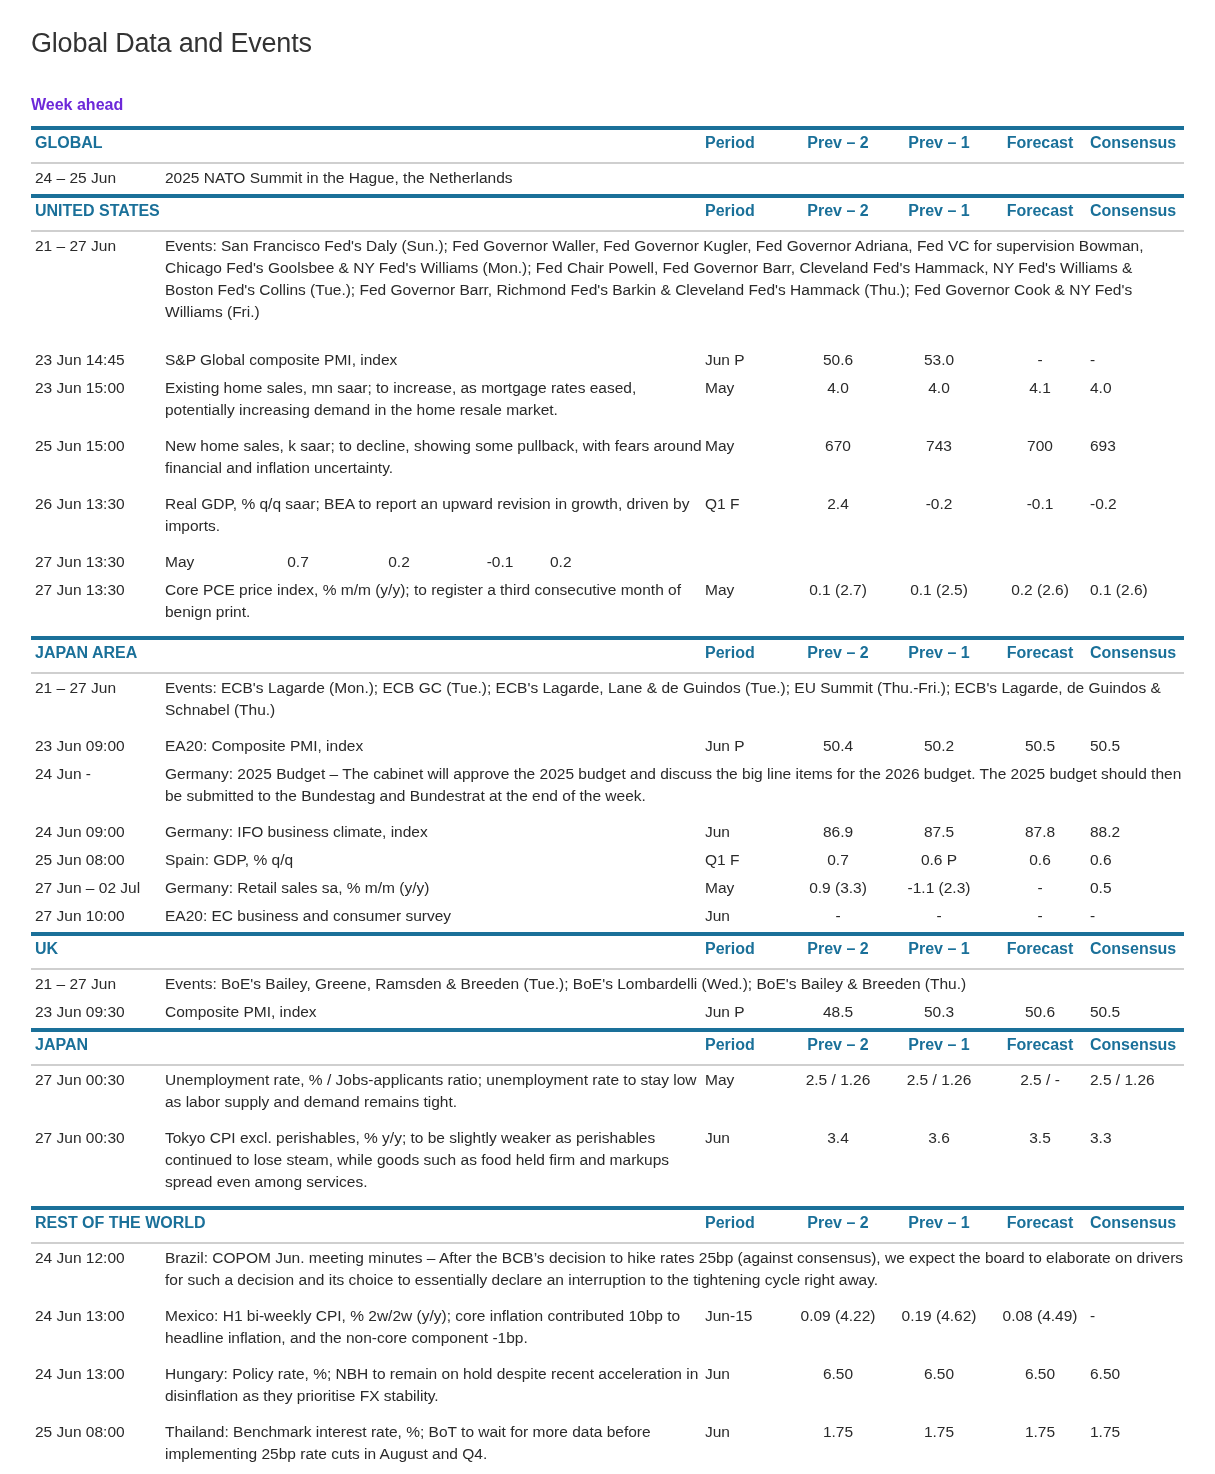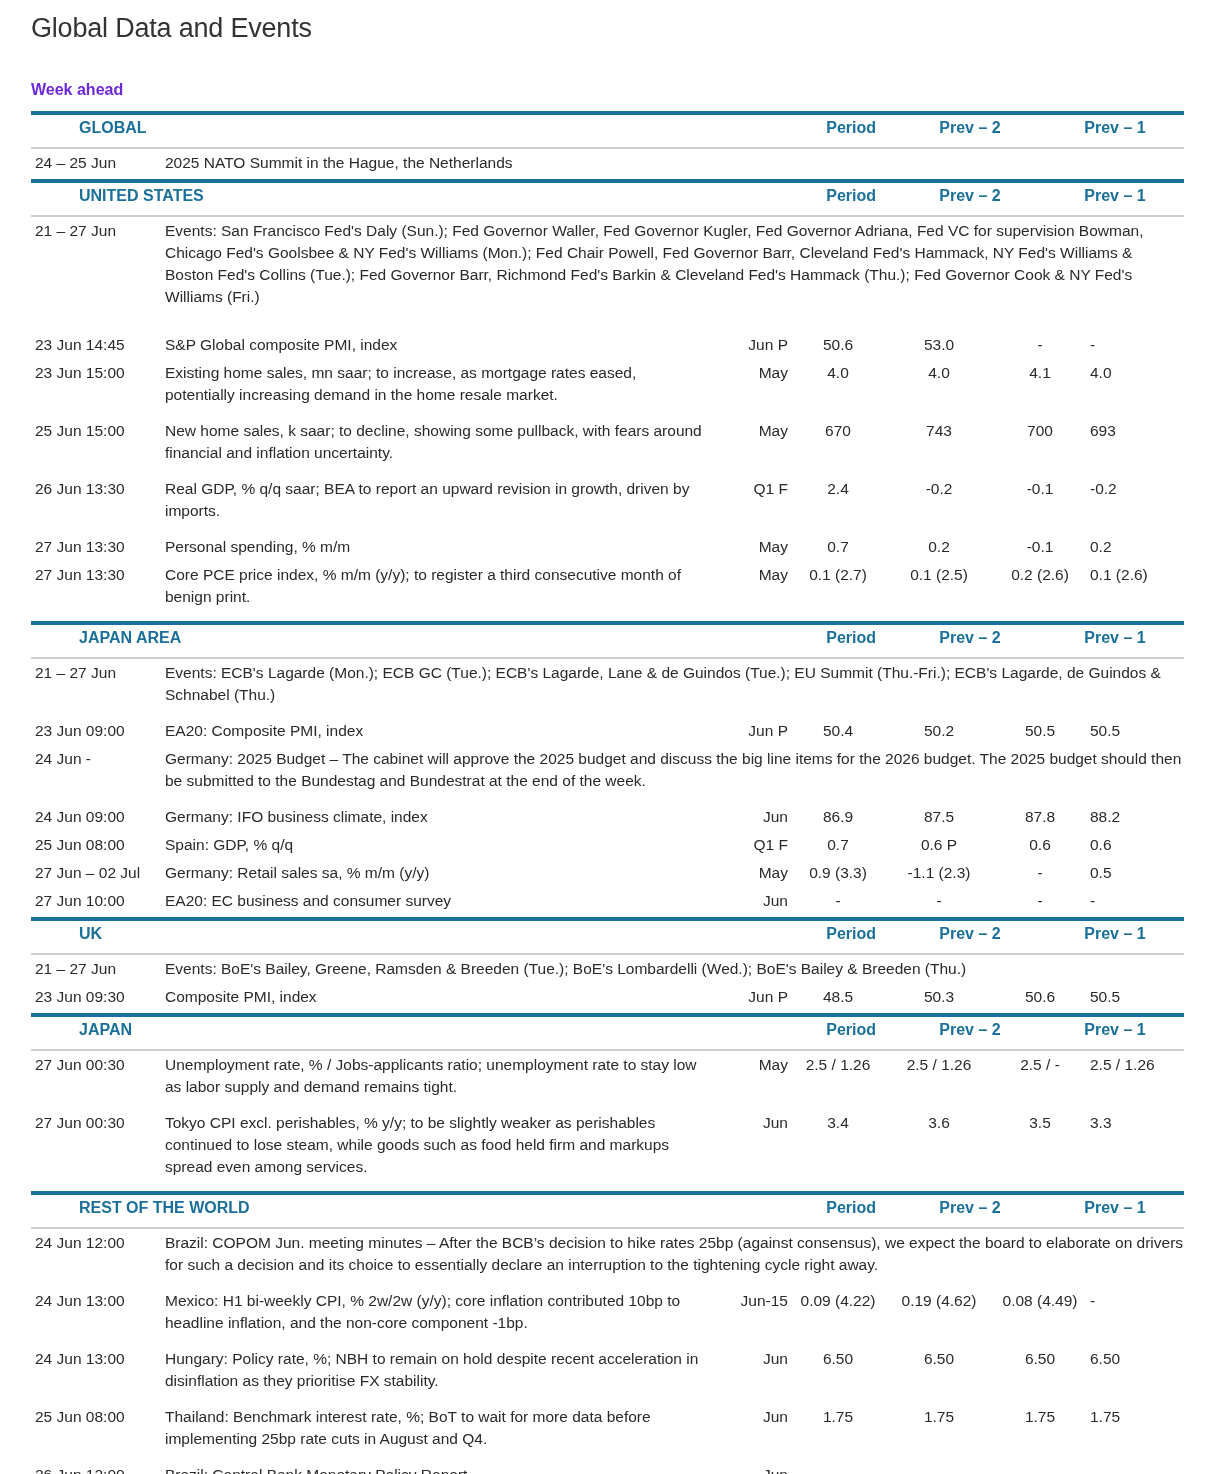--- a/index.html
+++ b/index.html
@@ -10,21 +10,21 @@
       font-family: "Liberation Sans", "DejaVu Sans", sans-serif;
       color: #222222;
       position: relative;
       overflow: hidden;
     }
     .page { position: absolute; left: 31px; top: 0; width: 1153px; }
     .page-title {
       font-size: 27px;
       font-weight: normal;
       color: #333333;
-      margin-top: 12px;
+      margin-top: 27px;
       height: 32px;
       line-height: 32px;
       letter-spacing: -0.2px;
     }
     .subtitle {
       font-size: 16px;
       font-weight: bold;
       color: #6d28d9;
       margin-top: 35px;
       height: 22px;
@@ -37,25 +37,24 @@
       border-bottom: 2px solid #cfcfcf;
       height: 38px;
       align-items: flex-start;
       padding-top: 1px;
     }
     .section-header .h {
       font-size: 16px;
       font-weight: bold;
       color: #1a7099;
       line-height: 24px;
-      margin-left: 44px;
     }
     .col-date { width: 134px; padding-left: 4px; flex: none; }
     .col-desc { width: 540px; flex: none; }
-    .col-period { width: 83px; text-align: right; flex: none; }
+    .col-period { width: 83px; text-align: left; flex: none; }
     .col-p2 { width: 100px; text-align: center; flex: none; }
     .col-p1 { width: 102px; text-align: center; flex: none; }
     .col-fc { width: 100px; text-align: center; flex: none; }
     .col-cons { width: 94px; flex: none; }
     .section-header .col-name { width: 674px; padding-left: 4px; flex: none; }
 
     .row {
       display: flex;
       font-size: 15.5px;
       line-height: 22px;
@@ -138,21 +137,20 @@
     <div class="col-date">26 Jun 13:30</div>
     <div class="col-desc">Real GDP, % q/q saar; BEA to report an upward revision in growth, driven by imports.</div>
     <div class="col-period">Q1 F</div>
     <div class="col-p2">2.4</div>
     <div class="col-p1">-0.2</div>
     <div class="col-fc">-0.1</div>
     <div class="col-cons">-0.2</div>
   </div>
           <div class="row">
     <div class="col-date">27 Jun 13:30</div>
-    <div class="col-desc">Personal spending, % m/m</div>
     <div class="col-period">May</div>
     <div class="col-p2">0.7</div>
     <div class="col-p1">0.2</div>
     <div class="col-fc">-0.1</div>
     <div class="col-cons">0.2</div>
   </div>
           <div class="row spaced">
     <div class="col-date">27 Jun 13:30</div>
     <div class="col-desc">Core PCE price index, % m/m (y/y); to register a third consecutive month of benign print.</div>
     <div class="col-period">May</div>

